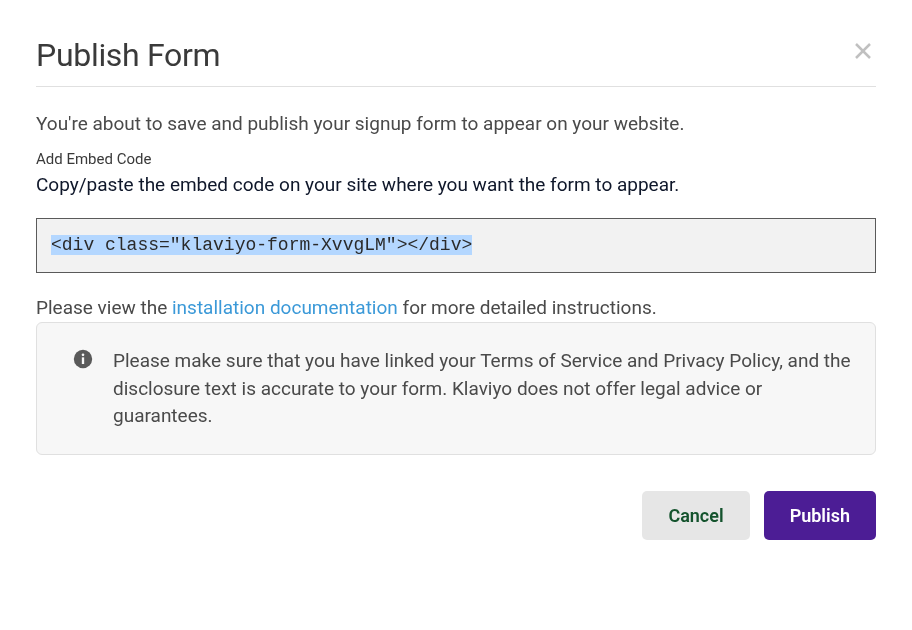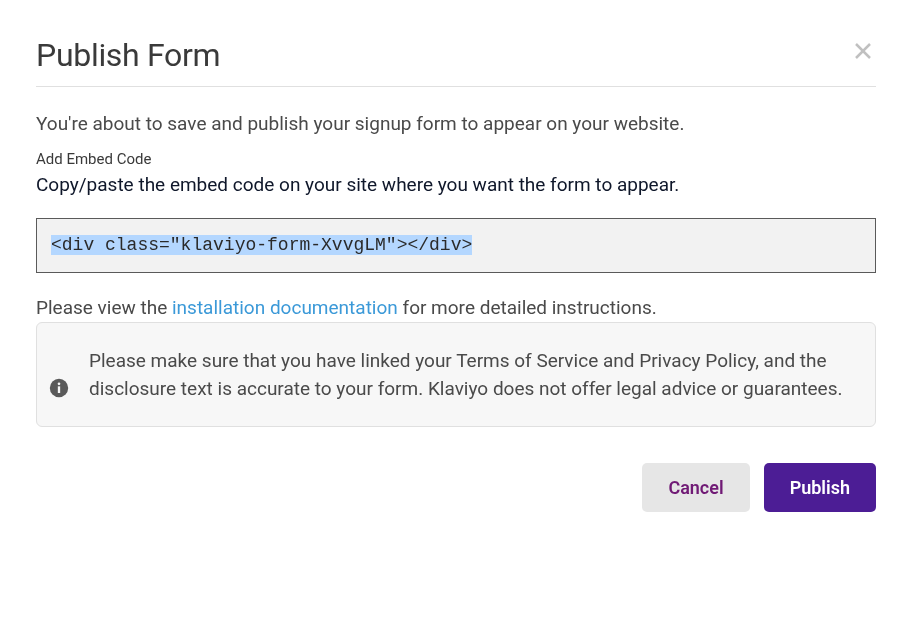--- a/index.html
+++ b/index.html
@@ -79,23 +79,23 @@
       line-height: 1.4;
     }
     .instruction-line a {
       color: #3b99d8;
       text-decoration: none;
     }
     .info-panel {
       border: 1px solid #e0e0e0;
       border-radius: 6px;
       background: #f7f7f7;
-      padding: 24px 24px 24px 12px;
+      padding: 24px 24px 24px 36px;
       display: flex;
-      align-items: flex-end;
+      align-items: flex-start;
       gap: 20px;
       margin-bottom: 36px;
     }
     .info-icon-wrap {
       flex-shrink: 0;
       padding-top: 2px;
     }
     .info-icon-wrap svg {
       width: 20px;
       height: 20px;
@@ -115,21 +115,21 @@
       border: none;
       border-radius: 5px;
       font-size: 18px;
       font-weight: 600;
       padding: 14px 26px;
       cursor: pointer;
       font-family: inherit;
     }
     .btn-cancel {
       background: #e6e6e6;
-      color: #701a75;
+      color: #14532d;
     }
     .btn-publish {
       background: #4c1d95;
       color: #ffffff;
     }
   </style>
 </head>
 <body>
 
 <div class="modal-header">

